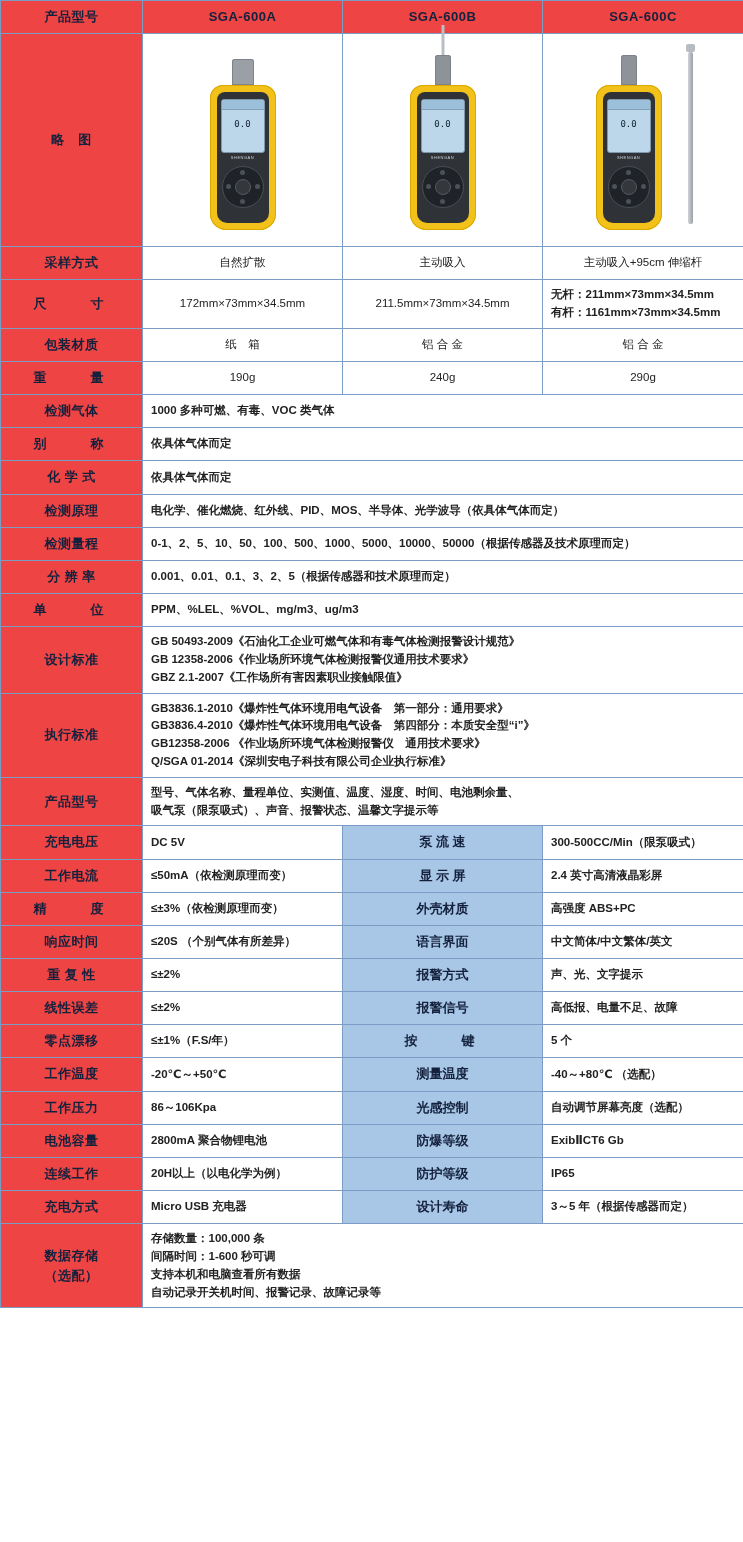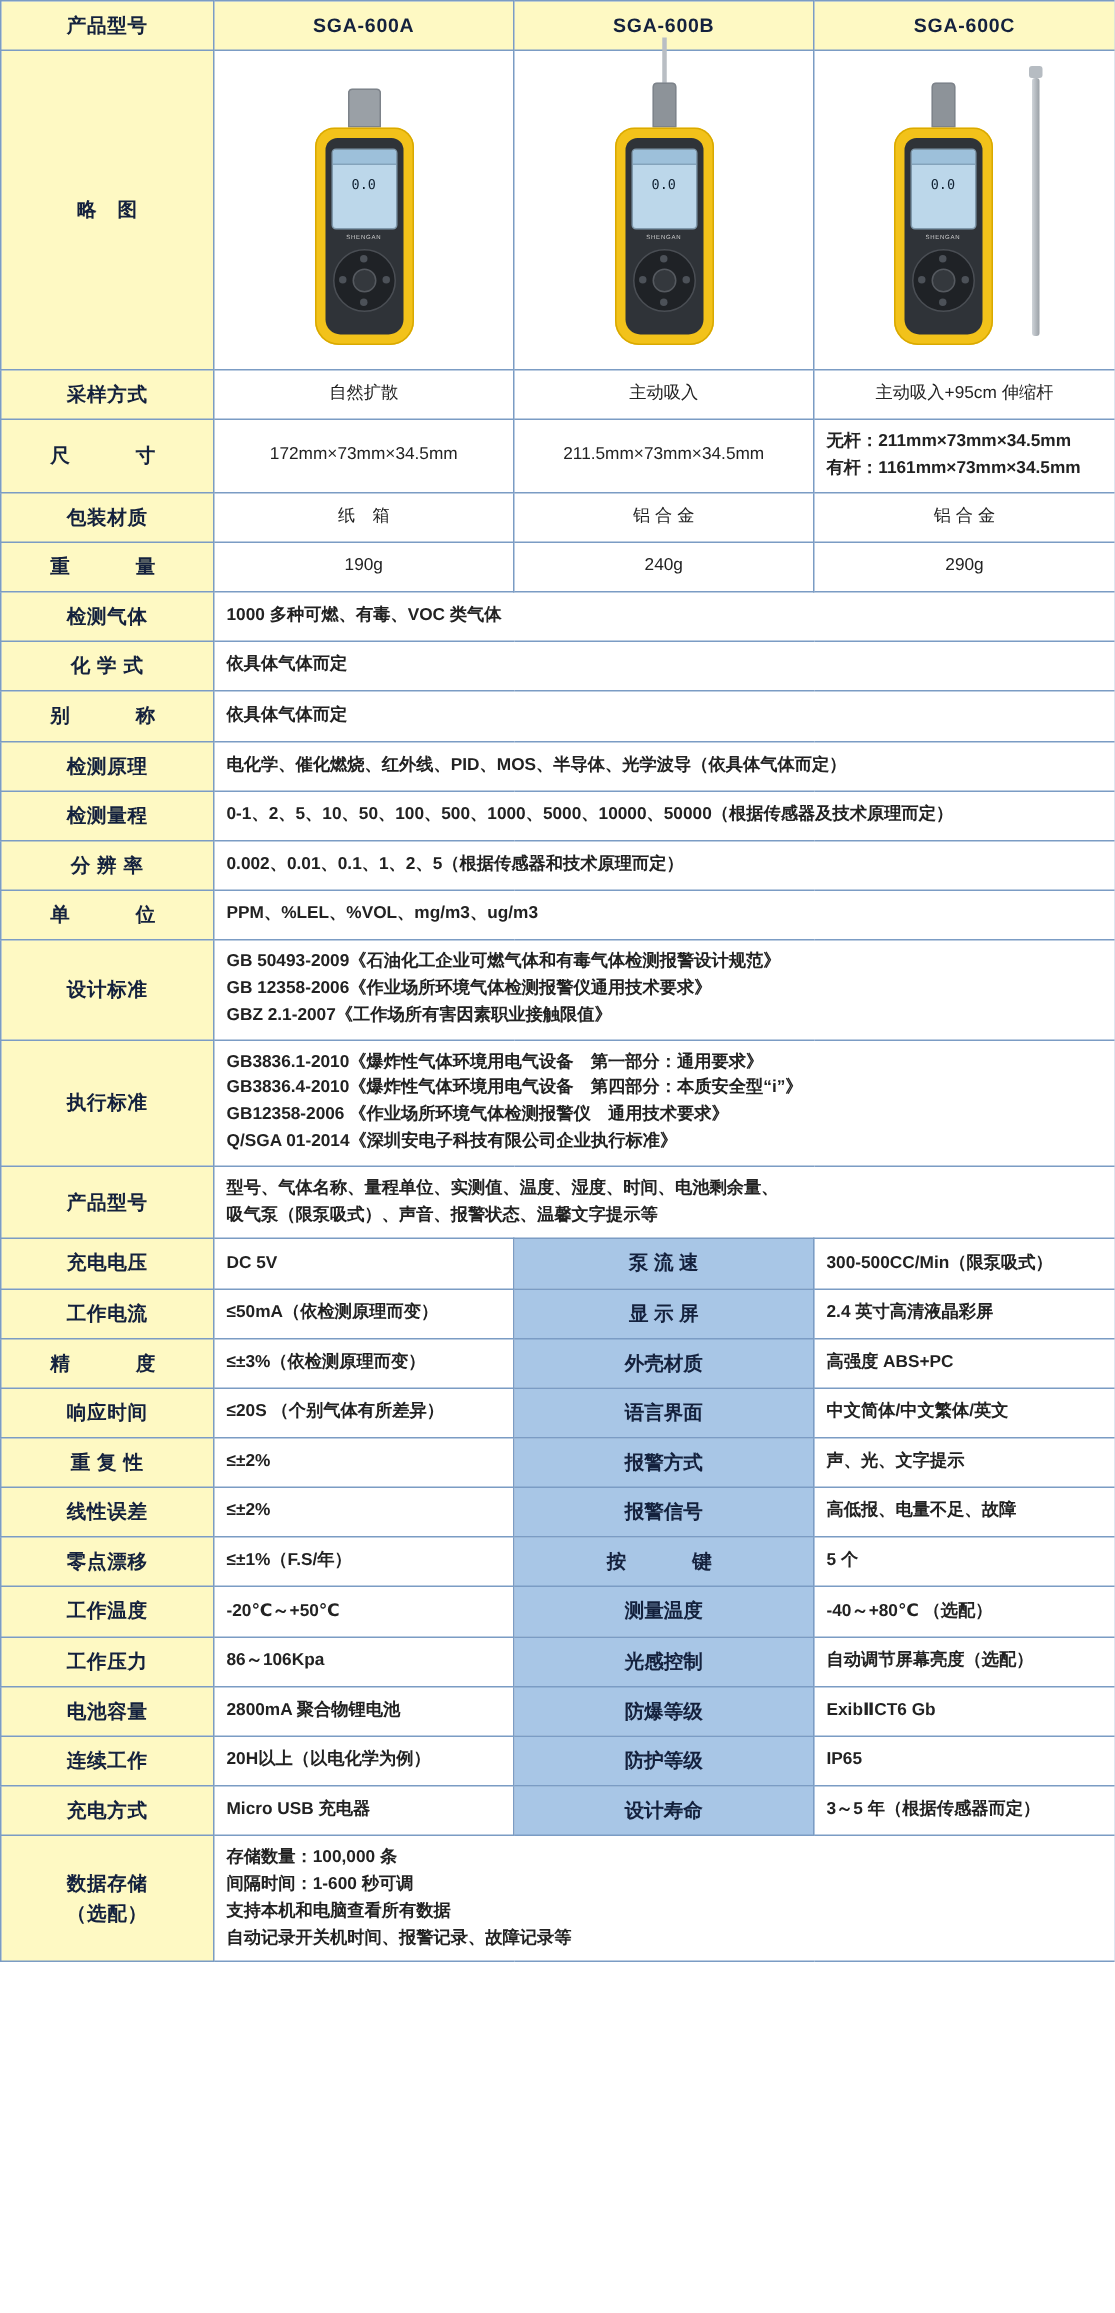--- a/index.html
+++ b/index.html
@@ -18,21 +18,21 @@
   }
   .spec-table td{
     border:1px solid #7b9cc4;
     padding:6px 8px;
     vertical-align:middle;
     line-height:1.55;
     word-break:break-word;
   }
   
   .lbl{
-    background:#fef9c3;
+    background:#ef4444;
     text-align:center;
     font-weight:bold;
     color:#14213d;
     letter-spacing:0.5px;
     font-size:13px;
   }
   .lbl-wide{letter-spacing:6px;}
   .hdr{
     background:#a8c6e6;
     text-align:center;
@@ -305,38 +305,38 @@
     <td class="val">190g</td>
     <td class="val">240g</td>
     <td class="val">290g</td>
   </tr>
 
   <tr>
     <td class="lbl">检测气体</td>
     <td class="val-left val-left-pad" colspan="3">1000 多种可燃、有毒、VOC 类气体</td>
   </tr>
   <tr>
+    <td class="lbl lbl-wide">别　　称</td>
+    <td class="val-left val-left-pad" colspan="3">依具体气体而定</td>
+  </tr>
+  <tr>
     <td class="lbl">化 学 式</td>
     <td class="val-left val-left-pad" colspan="3">依具体气体而定</td>
   </tr>
   <tr>
-    <td class="lbl lbl-wide">别　　称</td>
-    <td class="val-left val-left-pad" colspan="3">依具体气体而定</td>
-  </tr>
-  <tr>
     <td class="lbl">检测原理</td>
     <td class="val-left val-left-pad" colspan="3">电化学、催化燃烧、红外线、PID、MOS、半导体、光学波导（依具体气体而定）</td>
   </tr>
   <tr>
     <td class="lbl">检测量程</td>
     <td class="val-left val-left-pad" colspan="3">0-1、2、5、10、50、100、500、1000、5000、10000、50000（根据传感器及技术原理而定）</td>
   </tr>
   <tr>
     <td class="lbl">分 辨 率</td>
-    <td class="val-left val-left-pad" colspan="3">0.002、0.01、0.1、1、2、5（根据传感器和技术原理而定）</td>
+    <td class="val-left val-left-pad" colspan="3">0.001、0.01、0.1、3、2、5（根据传感器和技术原理而定）</td>
   </tr>
   <tr>
     <td class="lbl lbl-wide">单　　位</td>
     <td class="val-left val-left-pad" colspan="3">PPM、%LEL、%VOL、mg/m3、ug/m3</td>
   </tr>
 
   <tr>
     <td class="lbl">设计标准</td>
     <td class="val-left val-left-pad multi-line" colspan="3">
       <div>GB 50493-2009《石油化工企业可燃气体和有毒气体检测报警设计规范》</div>

